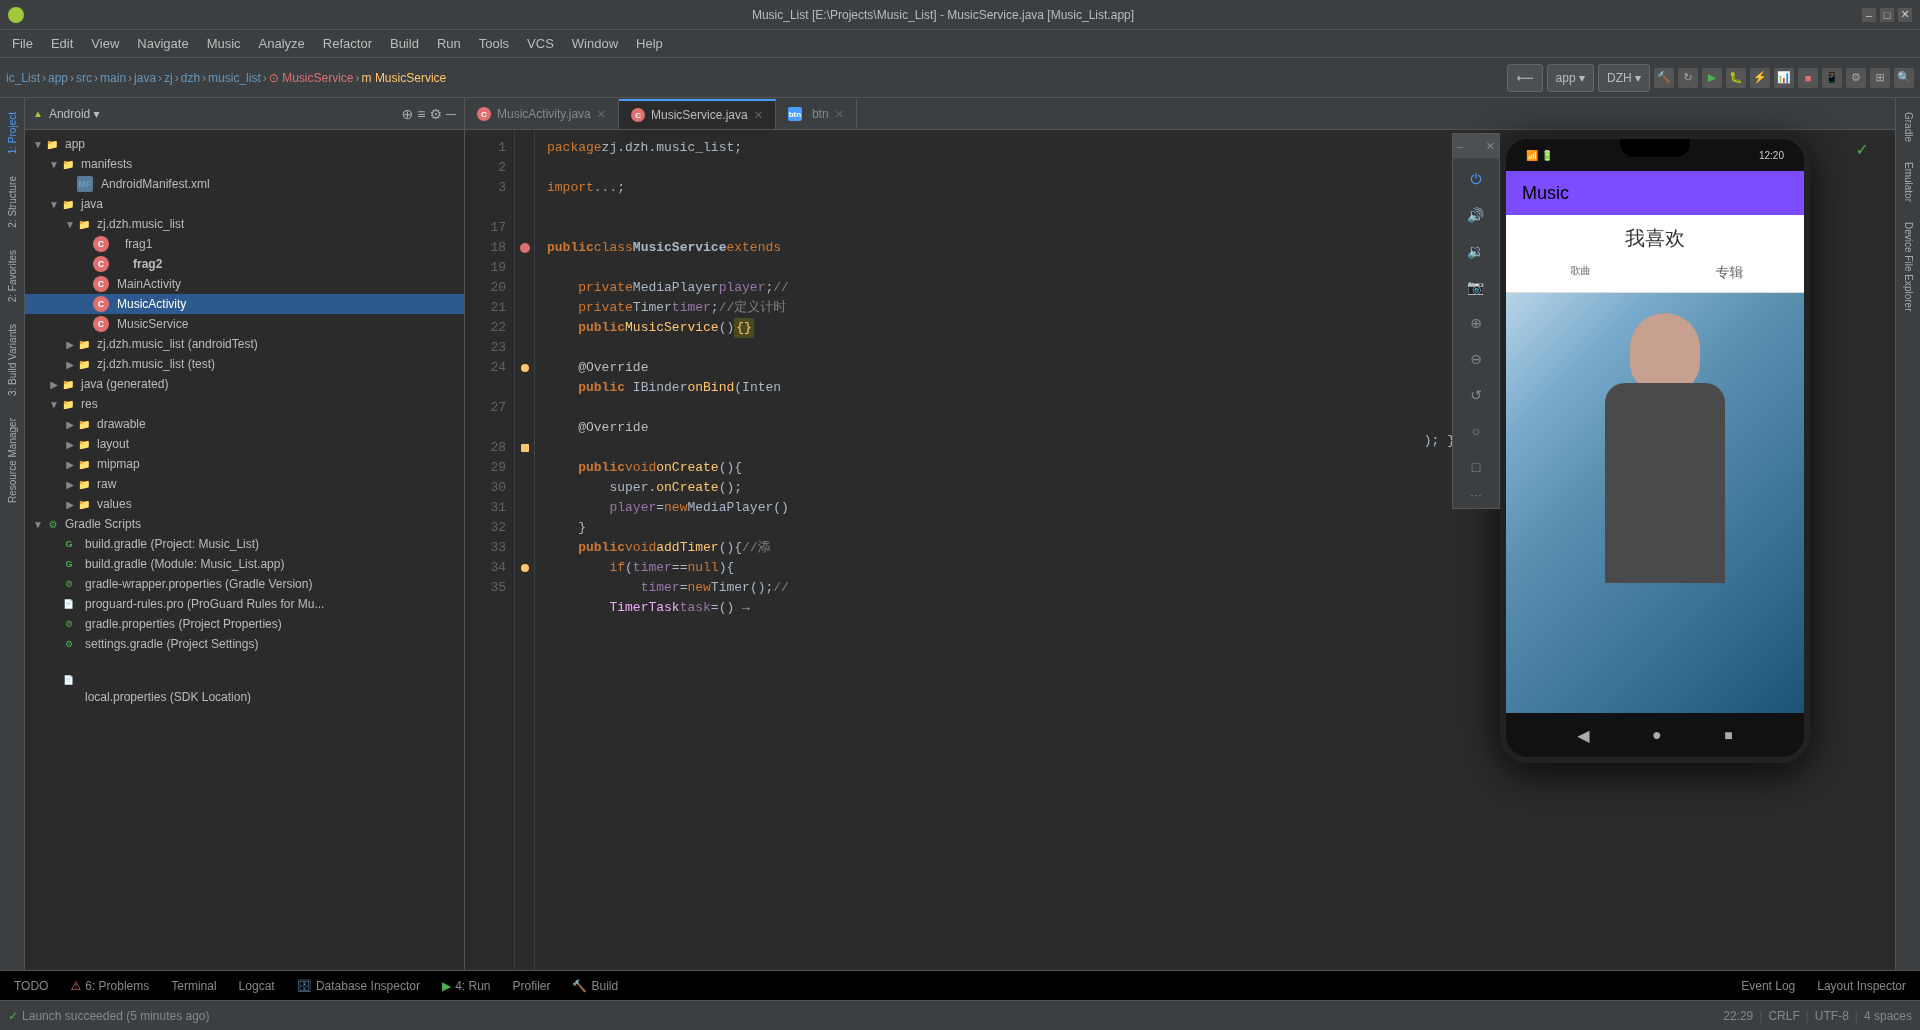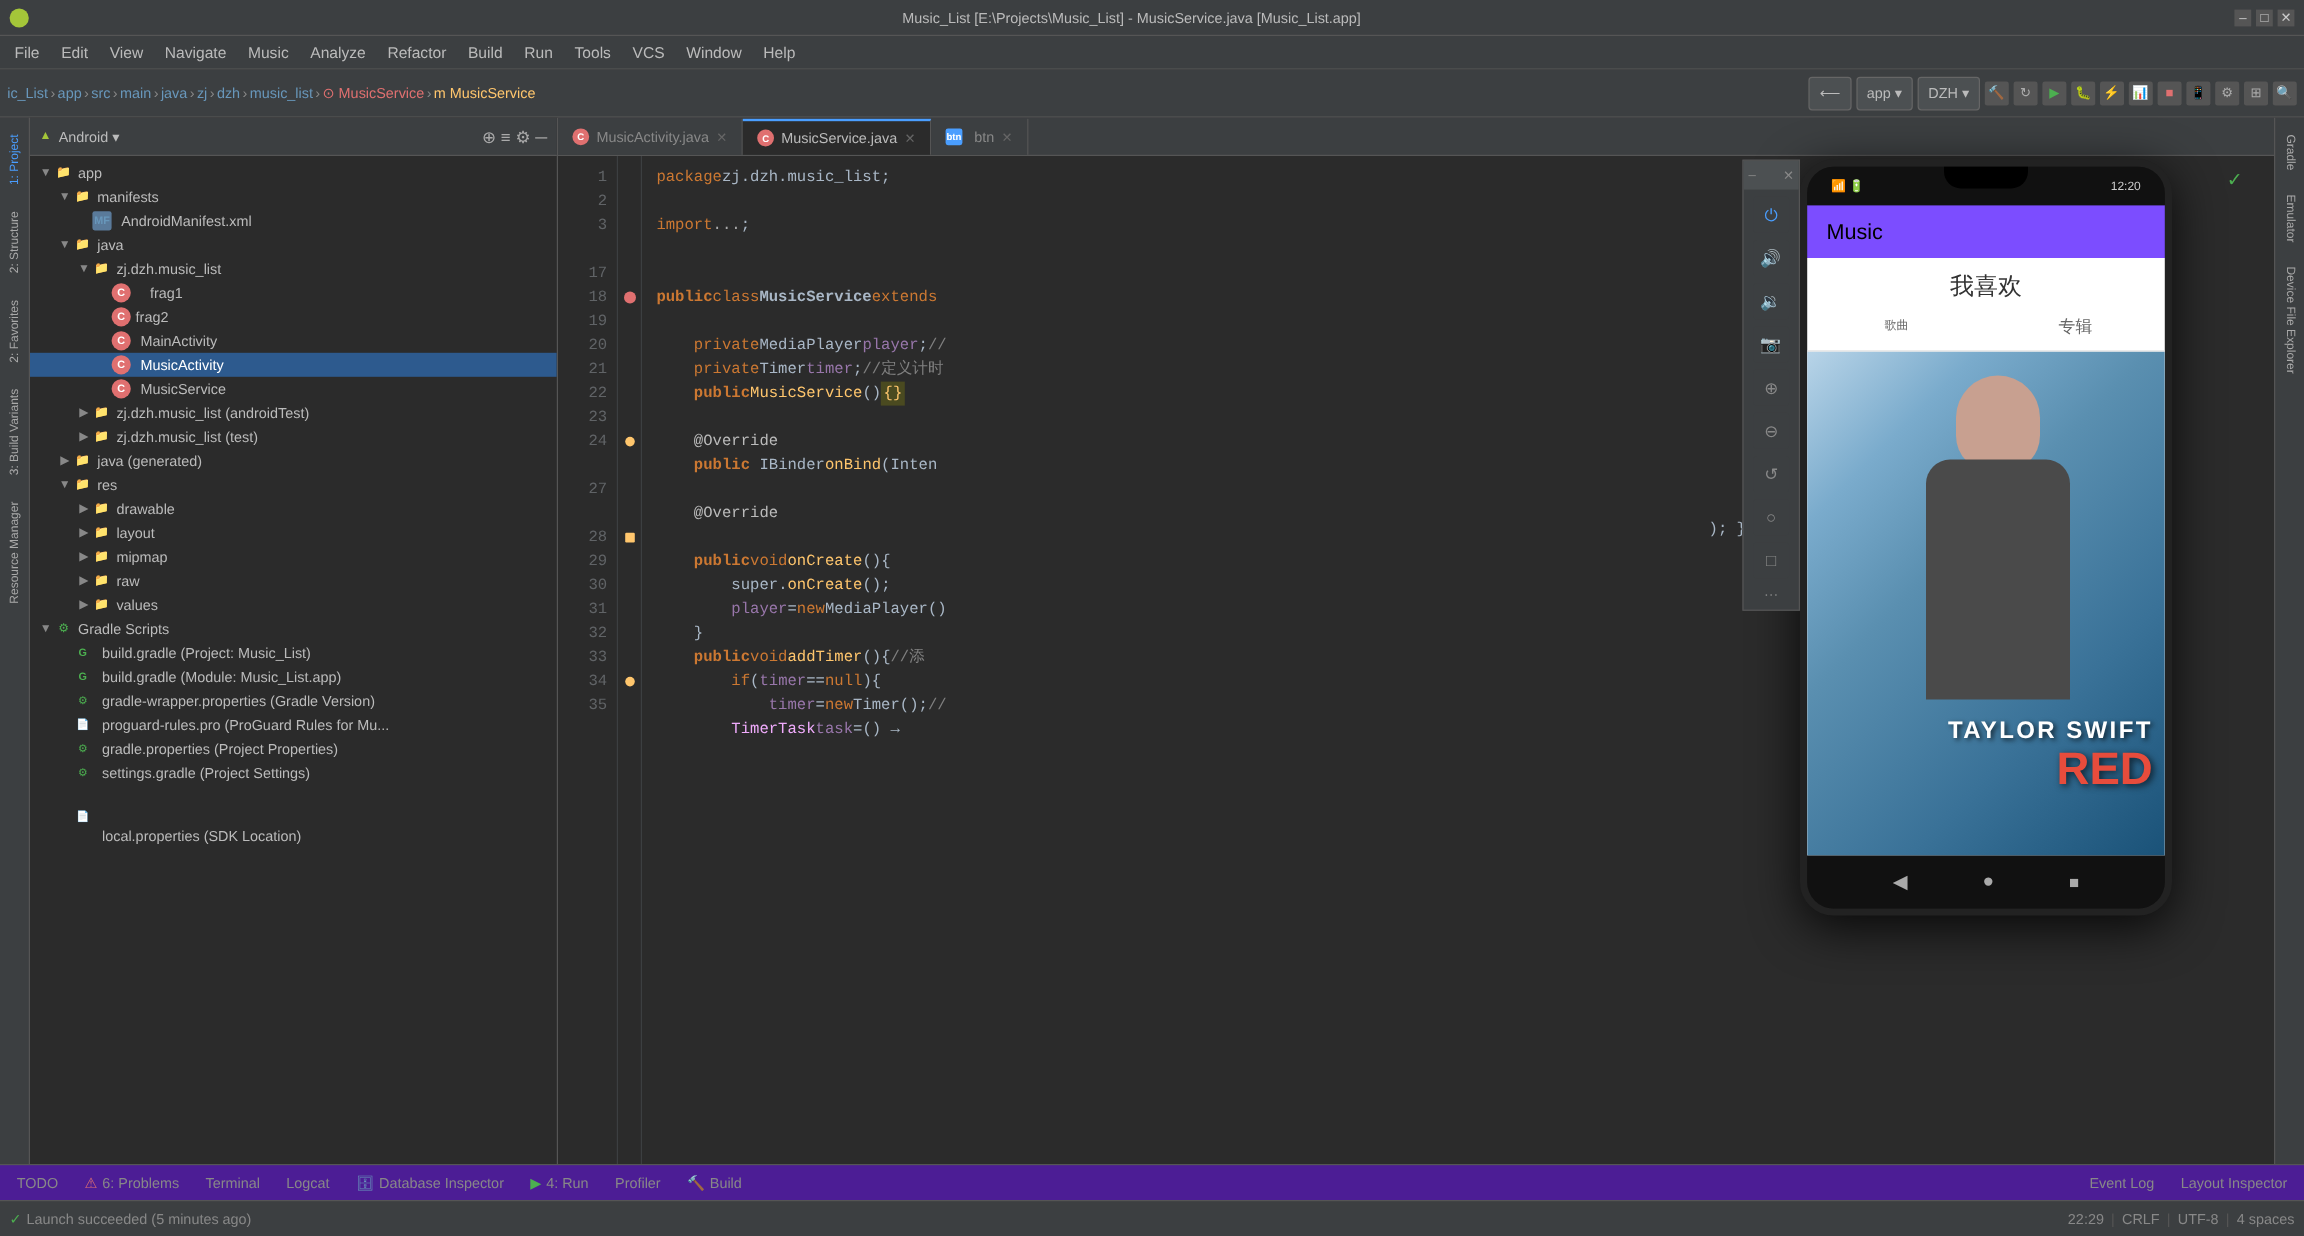--- a/index.html
+++ b/index.html
@@ -58,21 +58,21 @@
     .annotation { color: #bbb; }
     .pkg { color: #a9b7c6; }
     .float-icon { width: 30px; height: 30px; display: flex; align-items: center; justify-content: center; cursor: pointer; color: #888; font-size: 14px; background: #3c3f41; border-radius: 3px; }
     .float-icon.active { color: #4a9eff; }
 
     
     .status-bar { height: 30px; background: #3c3f41; display: flex; align-items: center; padding: 0 8px; gap: 4px; border-top: 1px solid #555; font-size: 12px; color: #888; }
     .status-sep { color: #555; margin: 0 2px; }
 
     
-    .bottom-toolbar { height: 30px; background: #4c1d95; display: flex; align-items: center; padding: 0 4px; border-top: 1px solid #555; gap: 2px; }
+    .bottom-toolbar { height: 30px; background: #000000; display: flex; align-items: center; padding: 0 4px; border-top: 1px solid #555; gap: 2px; }
     .bottom-tab { height: 26px; padding: 0 10px; display: flex; align-items: center; gap: 4px; font-size: 12px; color: #888; cursor: pointer; border-radius: 3px; }
 
     .code-line { display: flex; align-items: flex-start; line-height: 20px; position: relative; }
 
     .editor-container { position: relative; flex: 1; display: flex; flex-direction: column; }
   </style>
 </head>
 <body>
 
 <div style="display:flex;flex-direction:column;width:1920px;height:1030px;overflow:hidden;background:#2b2b2b;">
@@ -213,21 +213,21 @@
           <div class="tree-indent" style="width:48px;"></div>
           <span class="chevron" style="opacity:0;">▶</span>
           <span class="tree-icon" style="background:#e07070;border-radius:50%;font-size:9px;font-weight:bold;color:white;padding:1px 2px;">C</span>
           <span style="margin-left:12px;">frag1</span>
         </div>
 
         <div class="tree-item">
           <div class="tree-indent" style="width:48px;"></div>
           <span class="chevron" style="opacity:0;">▶</span>
           <span class="tree-icon" style="background:#e07070;border-radius:50%;font-size:9px;font-weight:bold;color:white;padding:1px 2px;">C</span>
-          <span style="margin-left:0;">frag2</span>
+          <span style="margin-left:20px;font-weight:bold;">frag2</span>
         </div>
 
         <div class="tree-item">
           <div class="tree-indent" style="width:48px;"></div>
           <span class="chevron" style="opacity:0;">▶</span>
           <span class="tree-icon" style="background:#e07070;border-radius:50%;font-size:9px;font-weight:bold;color:white;padding:1px 2px;">C</span>
           <span style="margin-left:4px;">MainActivity</span>
         </div>
 
         <div class="tree-item selected">
@@ -504,24 +504,20 @@
 
               <div style="position:absolute;inset:0;background:linear-gradient(135deg,#b8d4e8 0%,#7aabcc 20%,#5a8fb0 40%,#3a7298 70%,#1a5278 100%);"></div>
 
               <div style="position:absolute;top:20px;left:30%;width:140px;height:280px;">
 
                 <div style="width:70px;height:80px;background:#c8a090;border-radius:35px 35px 30px 30px;margin:0 auto;"></div>
 
                 <div style="width:120px;height:200px;background:#4a4a4a;border-radius:20px 20px 0 0;margin:-10px auto 0;"></div>
               </div>
 
-              <div style="position:absolute;bottom:50px;right:10px;text-align:right;">
-                <div style="color:white;font-size:20px;font-weight:900;text-shadow:2px 2px 4px rgba(0,0,0,0.7);letter-spacing:2px;">TAYLOR SWIFT</div>
-                <div style="color:#e74c3c;font-size:38px;font-weight:900;text-shadow:2px 2px 6px rgba(0,0,0,0.7);line-height:1.1;">RED</div>
-              </div>
             </div>
           </div>
 
           <div style="height:44px;background:#111;display:flex;align-items:center;justify-content:space-around;padding:0 40px;border-radius:0 0 22px 22px;">
             <span style="color:#aaa;font-size:16px;">◀</span>
             <span style="color:#aaa;font-size:16px;">●</span>
             <span style="color:#aaa;font-size:14px;">■</span>
           </div>
         </div>
       </div>

